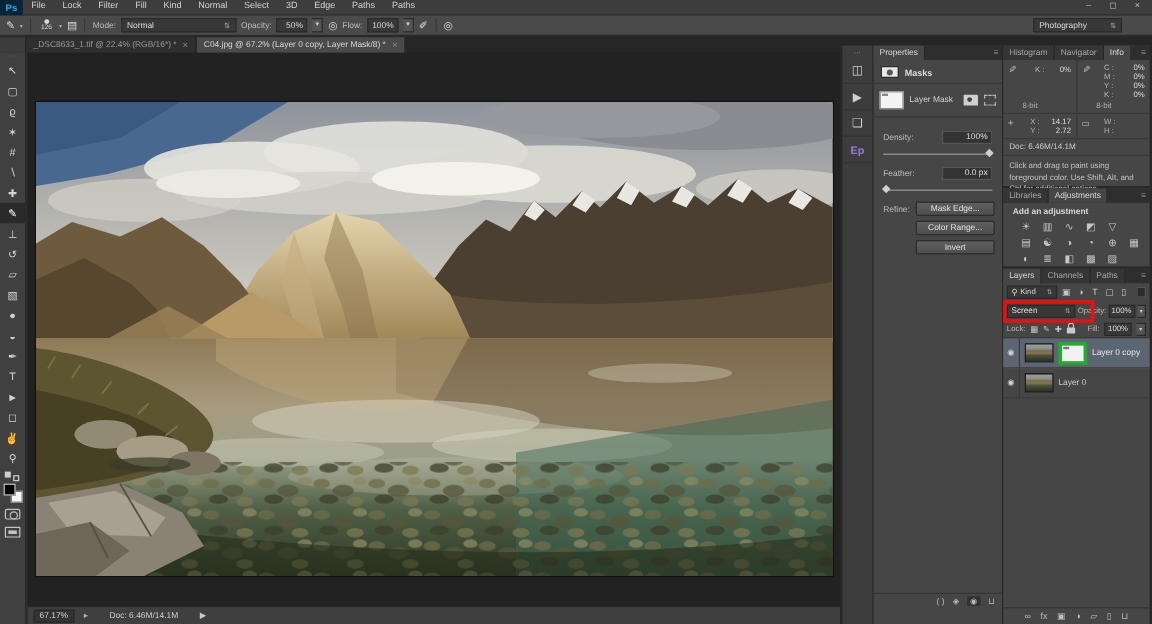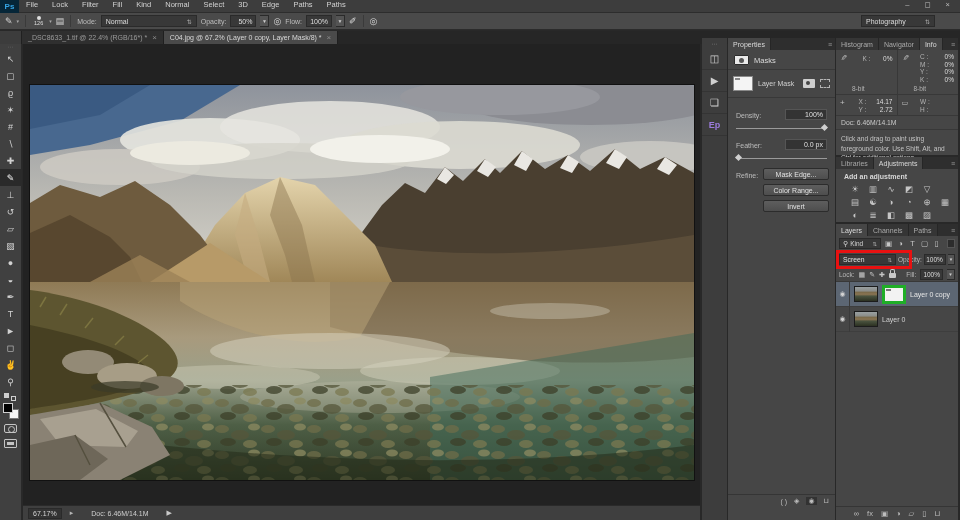--- a/index.html
+++ b/index.html
@@ -80,21 +80,21 @@
   .ptab{padding:0 5px;display:flex;align-items:center;color:#a9a9a9;background:#353535;border-right:1px solid #262626;white-space:nowrap;}
   .ptab.active{background:#464646;color:#dadada;}
   .pmenu{margin-left:auto;display:flex;align-items:center;padding-right:3px;color:#9a9a9a;font-size:7px;}
 
   
   .props{left:728px;top:38px;width:107px;bottom:0;}
   .props .body{position:relative;height:calc(100% - 25px);}
   .masks-hd{display:flex;align-items:center;gap:5px;padding:5px 6px 4px 6px;border-bottom:1px solid #383838;}
   .mask-ic{width:15px;height:10px;background:#e9e9e9;border:1px solid #2c2c2c;border-radius:1px;position:relative;}
   .mask-ic::after{content:"";position:absolute;left:4px;top:2px;width:5px;height:5px;border-radius:50%;background:#555;}
-  .masks-title{color:#dcdcdc;font-weight:normal;font-size:7.5px;}
+  .masks-title{color:#dcdcdc;font-weight:bold;font-size:7.5px;}
   .maskrow{display:flex;align-items:center;gap:5px;padding:6px 5px;border-bottom:1px solid #383838;}
   .maskthumb{width:20px;height:15px;background:#f4f4f4;border:1px solid #8a8a8a;position:relative;}
   .maskthumb::before{content:"";position:absolute;left:1px;top:1px;width:5px;height:2px;background:#888;box-shadow:7px 1px 0 -1px #aaa;}
   .maskrow .name{color:#d0d0d0;font-size:7px;flex:1;}
   .mini-mask{width:12px;height:9px;background:#cfcfcf;border-radius:1px;position:relative;}
   .mini-mask::after{content:"";position:absolute;left:3px;top:2px;width:4px;height:4px;border-radius:50%;background:#444;}
   .mini-corners{width:10px;height:9px;border:1px dashed #b5b5b5;}
   .prow-label{position:absolute;left:8px;color:#bdbdbd;font-size:7px;}
   .prow-val{position:absolute;right:8px;background:#333;border:1px solid #555;min-width:42px;height:11px;
             display:flex;align-items:center;justify-content:flex-end;padding:0 3px;color:#e0e0e0;font-size:7px;}

